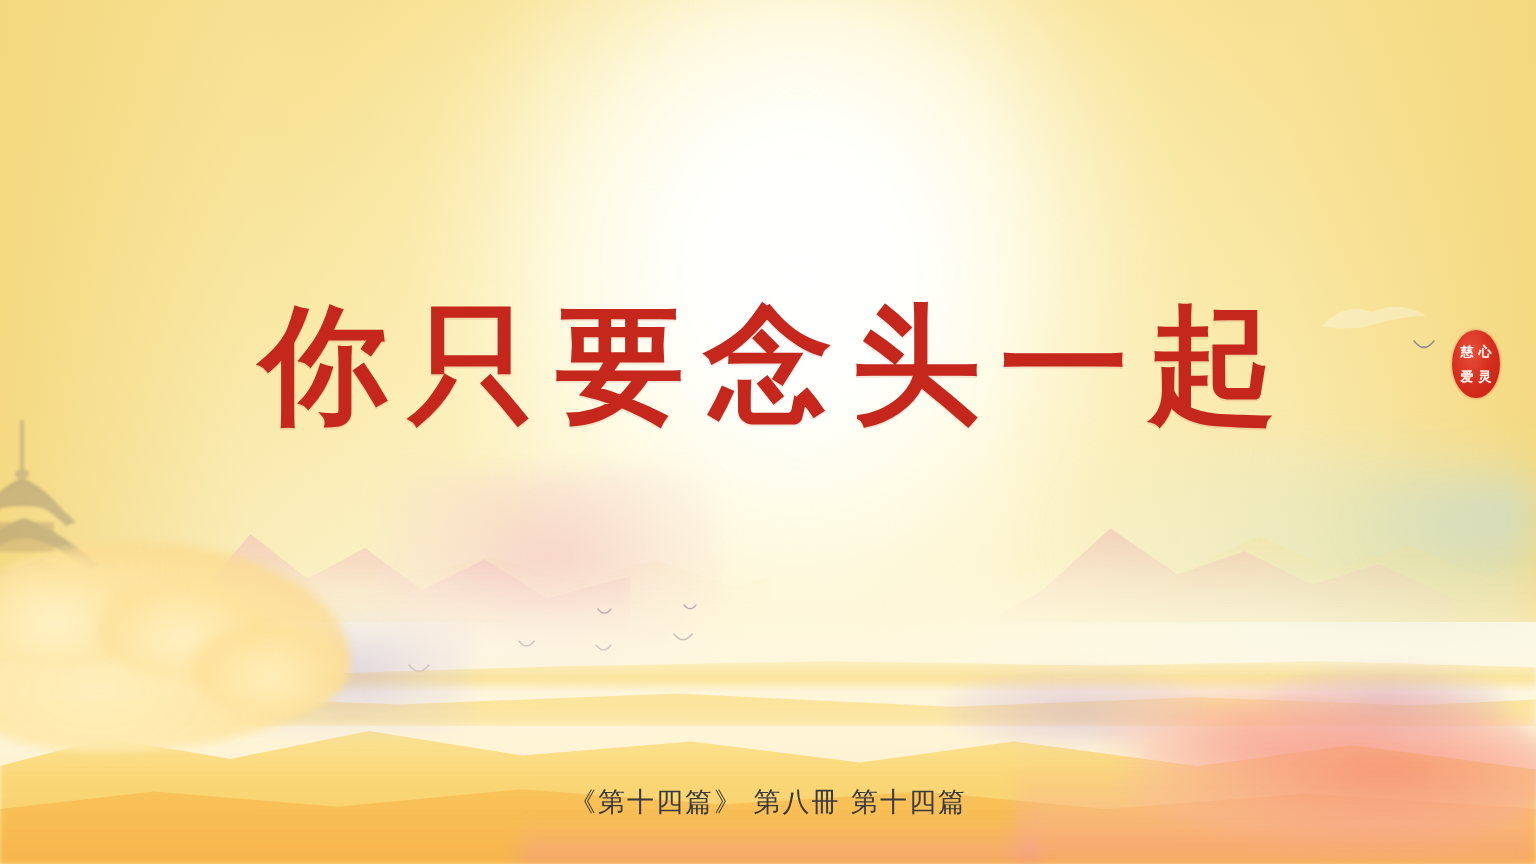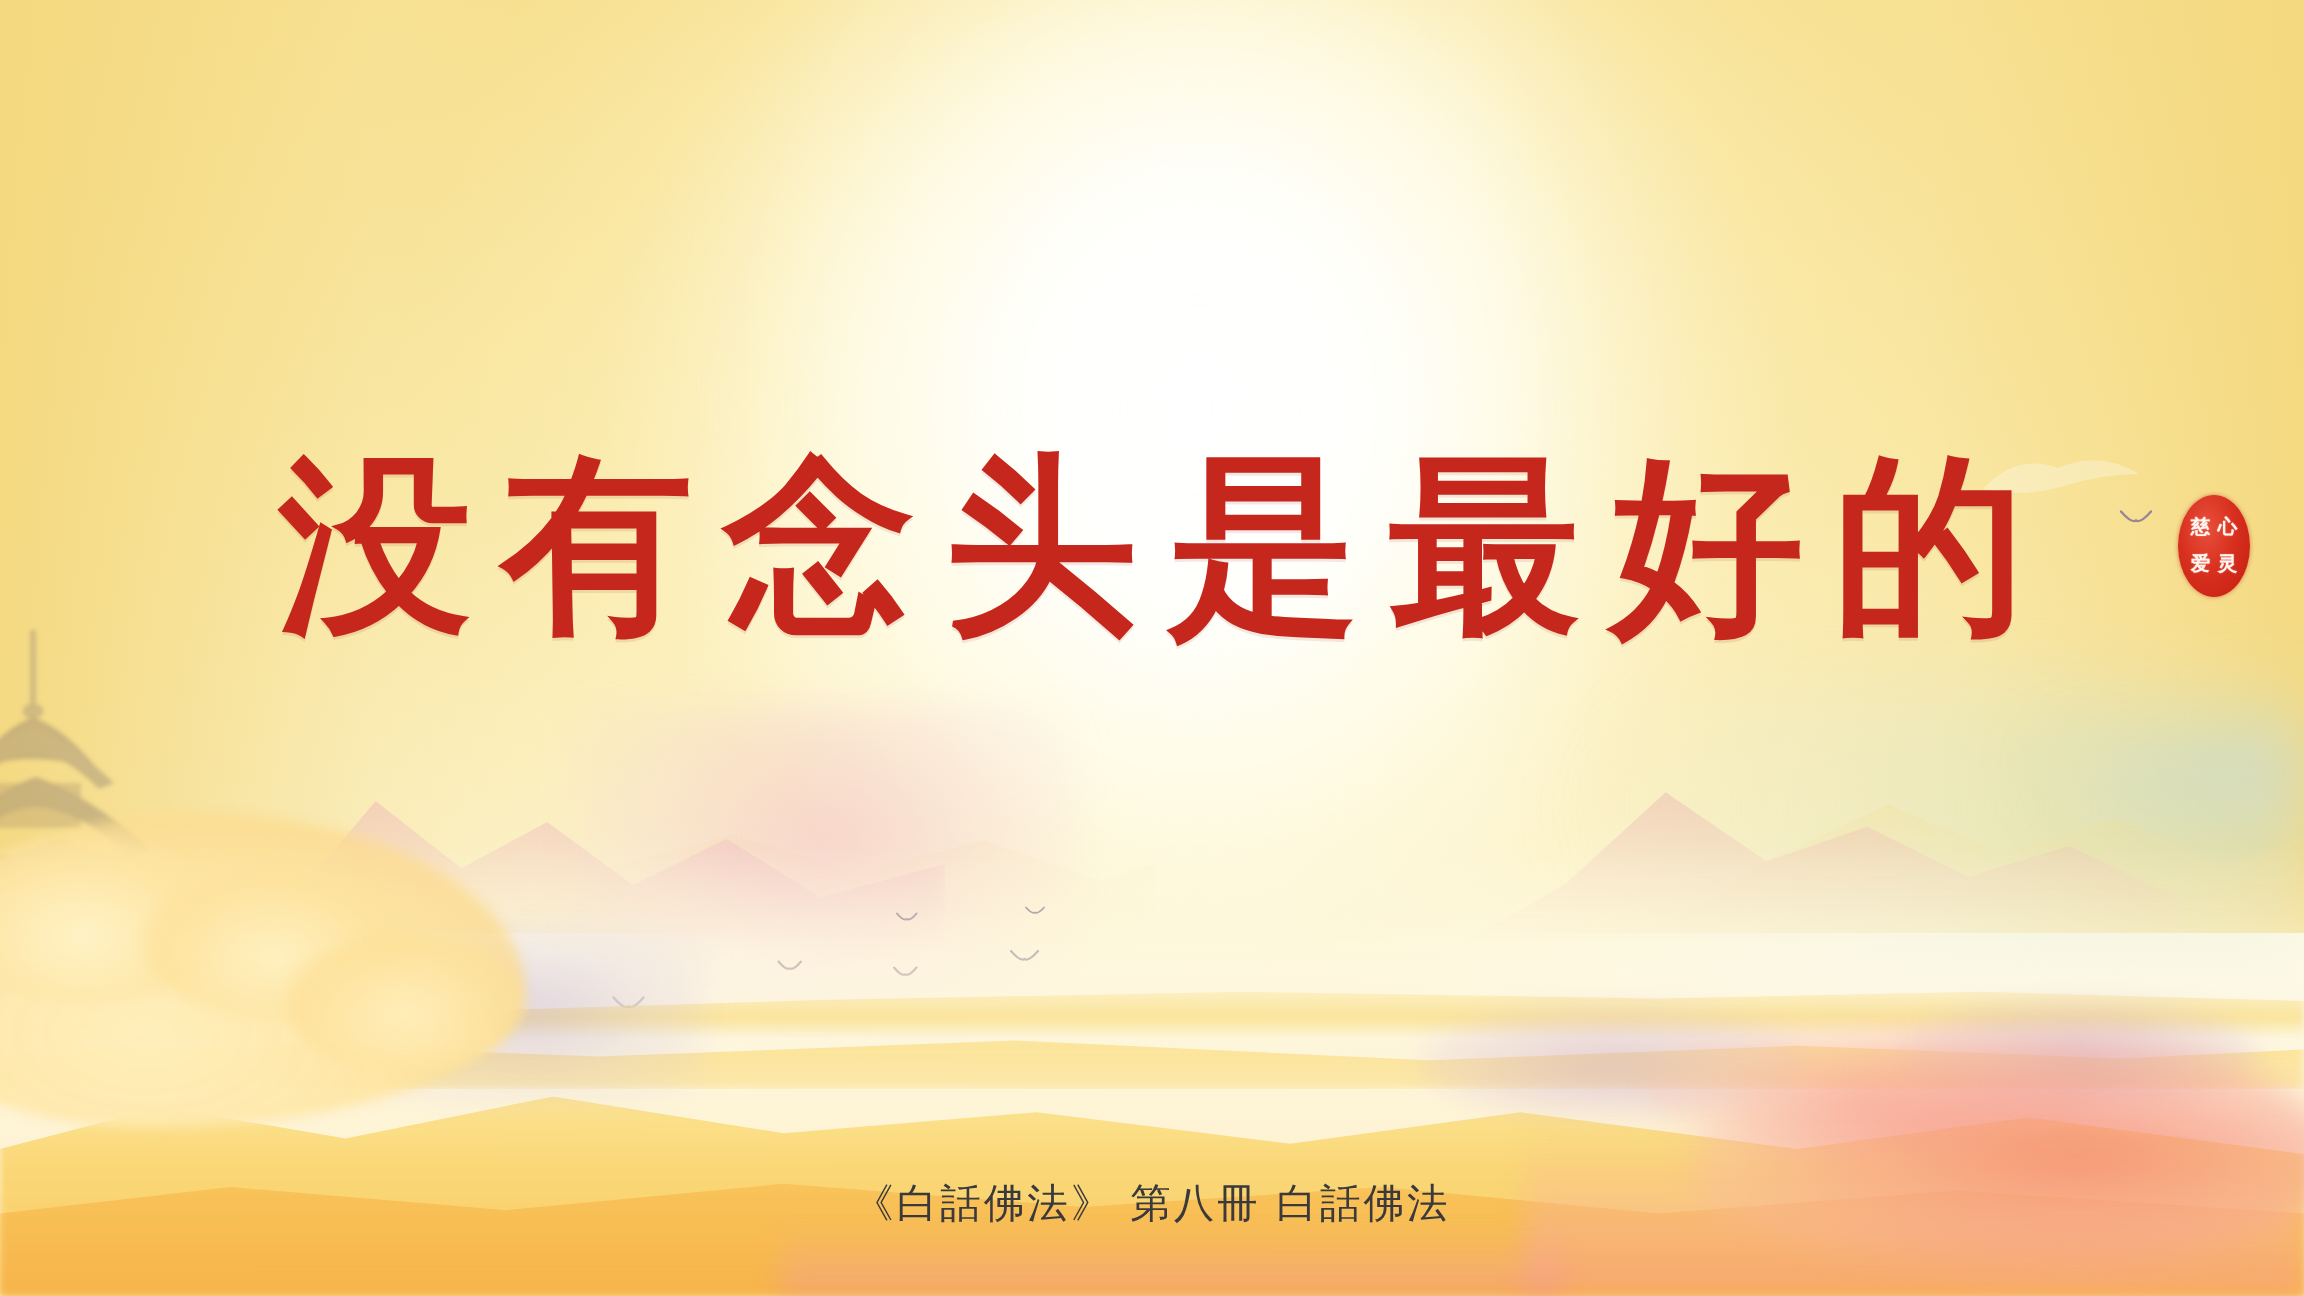--- a/index.html
+++ b/index.html
@@ -397,24 +397,24 @@
   <div class="puff puff-b"></div>
   <div class="puff puff-c"></div>
 
   <div class="coral-3"></div>
   <div class="coral-4"></div>
   <div class="coral-2"></div>
   <div class="coral-1"></div>
   <div class="coral-5"></div>
   <div class="coral-6"></div>
 
-  <div class="title">没有念头是最好的</div>
-
-
-  <div class="footer">《白話佛法》 第八冊 白話佛法</div>
+  <div class="title">你只要念头一起</div>
+
+
+  <div class="footer">《第十四篇》 第八冊 第十四篇</div>
 
   <div class="seal">
     <span>慈</span>
     <span>心</span>
     <span>爱</span>
     <span>灵</span>
   </div>
 
 </div>
 

